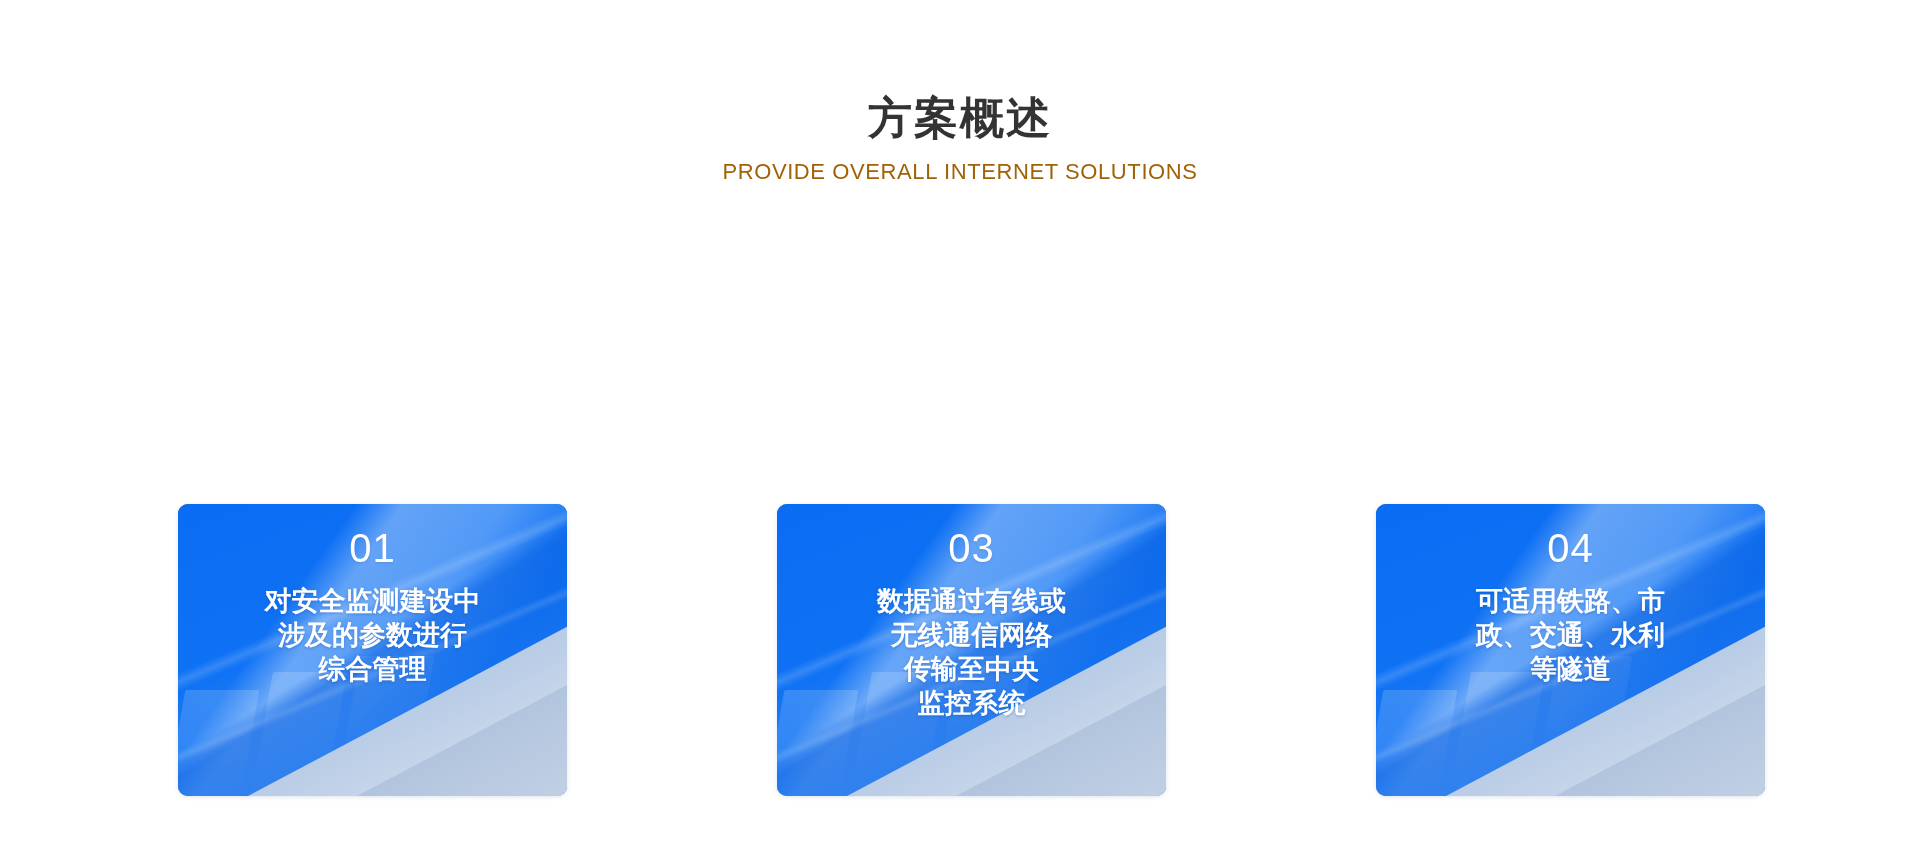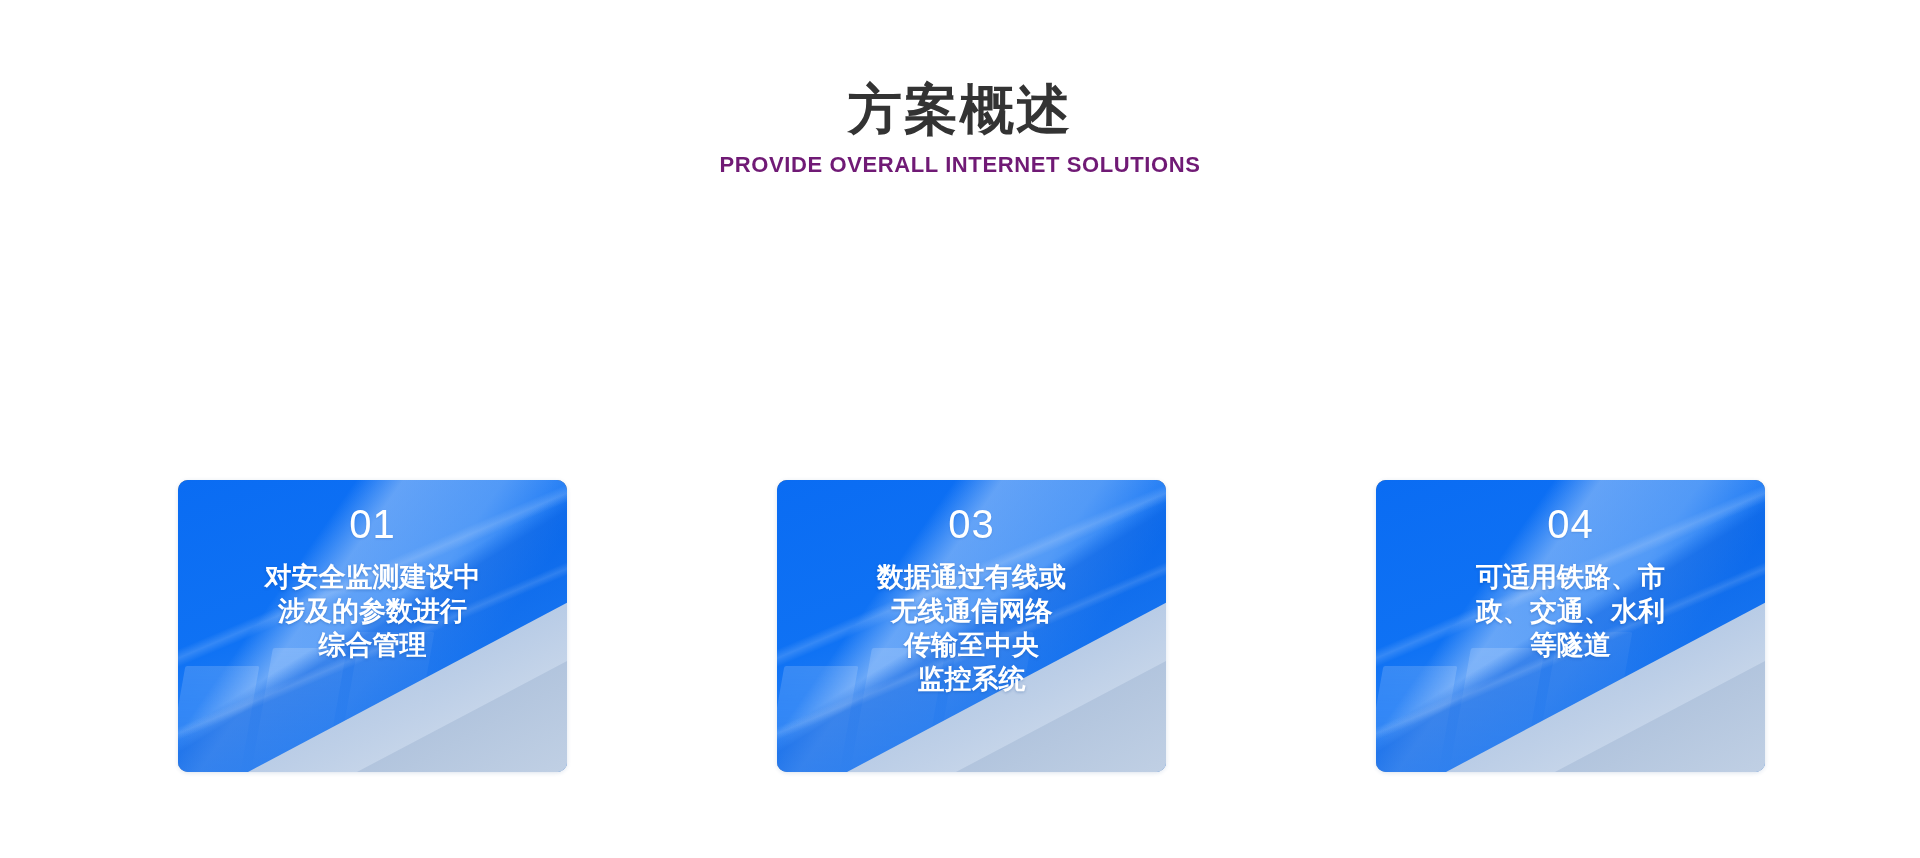--- a/index.html
+++ b/index.html
@@ -25,33 +25,33 @@
 
   
   .header {
     position: absolute;
     top: 78px;
     left: 0;
     width: 1920px;
     text-align: center;
   }
   .page-title {
-    font-size: 54px;
+    font-size: 44px;
     font-weight: 700;
     color: #333333;
     letter-spacing: 2px;
     line-height: 1.15;
-    margin: 0;
+    margin: 15px;
     padding: 0;
   }
   .page-subtitle {
     margin-top: 12px;
     font-size: 22px;
-    font-weight: 700;
-    color: #701a75;
+    font-weight: 400;
+    color: #a16207;
     letter-spacing: 0.6px;
     line-height: 1.2;
   }
 
   
   .intro {
     position: absolute;
     top: 242px;
     left: 176px;
     width: 1586px;
@@ -74,20 +74,21 @@
   }
   .card {
     position: relative;
     width: 389px;
     height: 292px;
     border-radius: 10px;
     overflow: hidden;
     background: #737373;
     box-shadow: 0 1px 4px rgba(40, 80, 140, 0.16);
     flex: 0 0 auto;
+    margin-top: 24px;
   }
 
   
   .card .bg-base {
     position: absolute;
     inset: 0;
     background:
       linear-gradient(160deg, #0a6cf3 0%, #0f72f4 42%, #2f86f7 70%, #4f99f8 100%);
   }
   

